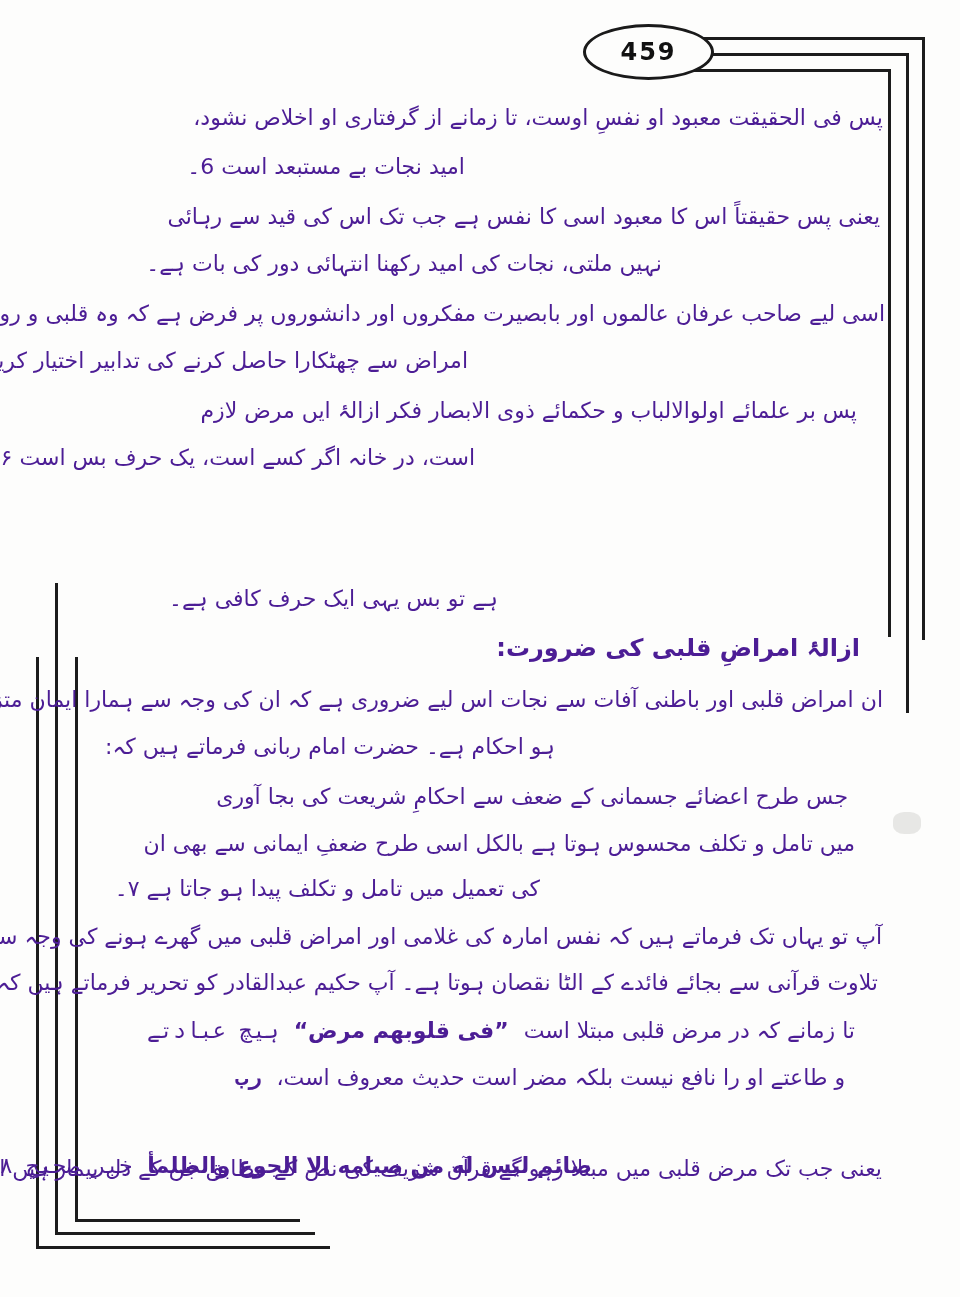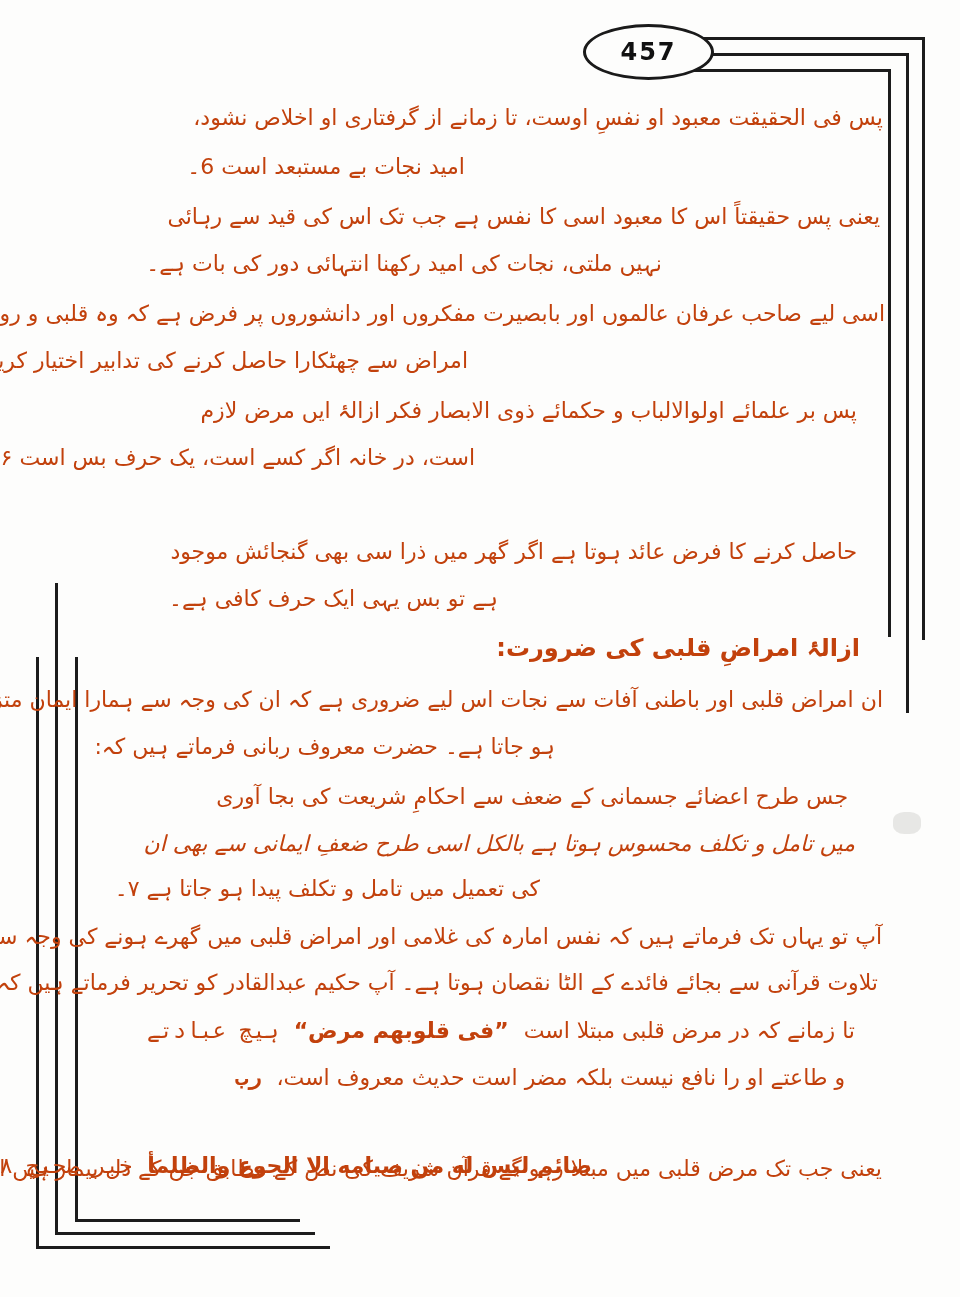--- a/index.html
+++ b/index.html
@@ -45,21 +45,21 @@
   }
   
   .tline{
     position:absolute;
     white-space:nowrap;
     text-align:center;
     font-size:22px;
     line-height:42px;
     height:42px;
     direction:rtl;
-    color:#c2410c;
+    color:#4c1d95;
   }
   .tline .seg{margin-left:8px;}
   .tline .seg:last-child{margin-left:0;font-family:Liberation Mono, monospace;}
   .heading{
     font-weight:bold;
     font-size:24px;
   }
   .arabic{
     font-weight:bold;
   }
@@ -79,40 +79,39 @@
   <div class="vline" style="top:657px;left:36px;height:592px;"></div>
   <div class="hline" style="top:1246px;left:36px;width:294px;"></div>
   <div class="vline" style="top:583px;left:55px;height:652px;"></div>
   <div class="hline" style="top:1232px;left:55px;width:260px;"></div>
   <div class="vline" style="top:657px;left:75px;height:565px;"></div>
   <div class="hline" style="top:1219px;left:75px;width:225px;"></div>
 
   <div class="smudge" style="top:812px;left:893px;width:28px;height:22px;"></div>
 
   <div class="badge" style="top:24px;left:583px;width:125px;height:50px;">
-    <span>457</span>
+    <span>459</span>
   </div>
 
   <div class="tline" style="top:97px;left:235px;right:77px;">پس فی الحقیقت معبود او نفسِ اوست، تا زمانے از گرفتاری او اخلاص نشود،</div>
   <div class="tline" style="top:146px;left:250px;right:495px;">امید نجات بے مستبعد است 6۔</div>
   <div class="tline" style="top:243px;left:228px;right:298px;">نہیں ملتی، نجات کی امید رکھنا انتہائی دور کی بات ہے۔</div>
   <div class="tline" style="top:196px;left:193px;right:80px;">یعنی پس حقیقتاً اس کا معبود اسی کا نفس ہے جب تک اس کی قید سے رہائی</div>
   <div class="tline" style="top:293px;left:93px;right:75px;">اسی لیے صاحب عرفان عالموں اور بابصیرت مفکروں اور دانشوروں پر فرض ہے کہ وہ قلبی و روحانی</div>
   <div class="tline" style="top:340px;left:183px;right:492px;">امراض سے چھٹکارا حاصل کرنے کی تدابیر اختیار کریں۔</div>
   <div class="tline" style="top:390px;left:228px;right:103px;">پس بر علمائے اولوالالباب و حکمائے ذوی الابصار فکر ازالۂ ایں مرض لازم</div>
   <div class="tline" style="top:437px;left:235px;right:485px;">است، در خانہ اگر کسے است، یک حرف بس است ۶۔</div>
-  <div class="tline" style="top:531px;left:183px;right:103px;">حاصل کرنے کا فرض عائد ہوتا ہے اگر گھر میں ذرا سی بھی گنجائش موجود</div>
   <div class="tline" style="top:578px;left:248px;right:462px;">ہے تو بس یہی ایک حرف کافی ہے۔</div>
 
   <div class="tline heading" style="top:627px;left:638px;right:100px;">ازالۂ امراضِ قلبی کی ضرورت:</div>
 
   <div class="tline" style="top:679px;left:93px;right:77px;">ان امراض قلبی اور باطنی آفات سے نجات اس لیے ضروری ہے کہ ان کی وجہ سے ہمارا ایمان متزلزل</div>
-  <div class="tline" style="top:726px;left:243px;right:405px;">ہو جاتا ہے۔ حضرت معروف ربانی فرماتے ہیں کہ:</div>
+  <div class="tline" style="top:726px;left:243px;right:405px;">ہو احکام ہے۔ حضرت امام ربانی فرماتے ہیں کہ:</div>
   <div class="tline" style="top:776px;left:233px;right:112px;">جس طرح اعضائے جسمانی کے ضعف سے احکامِ شریعت کی بجا آوری</div>
-  <div class="tline" style="top:823px;left:173px;right:105px;font-style:italic;">میں تامل و تکلف محسوس ہوتا ہے بالکل اسی طرح ضعفِ ایمانی سے بھی ان</div>
+  <div class="tline" style="top:823px;left:173px;right:105px;">میں تامل و تکلف محسوس ہوتا ہے بالکل اسی طرح ضعفِ ایمانی سے بھی ان</div>
   <div class="tline" style="top:868px;left:253px;right:420px;">کی تعمیل میں تامل و تکلف پیدا ہو جاتا ہے ۷۔</div>
   <div class="tline" style="top:916px;left:88px;right:78px;">آپ تو یہاں تک فرماتے ہیں کہ نفس امارہ کی غلامی اور امراض قلبی میں گھرے ہونے کی وجہ سے</div>
   <div class="tline" style="top:962px;left:83px;right:82px;">تلاوت قرآنی سے بجائے فائدے کے الٹا نقصان ہوتا ہے۔ آپ حکیم عبدالقادر کو تحریر فرماتے ہیں کہ:</div>
 
   <div class="tline" style="top:1010px;left:198px;right:105px;">
     <span class="seg">تا زمانے کہ در مرض قلبی مبتلا است</span>
     <span class="seg arabic">”فی قلوبهم مرض“</span>
     <span class="seg">ہیچ عبادتے</span>
   </div>
 

